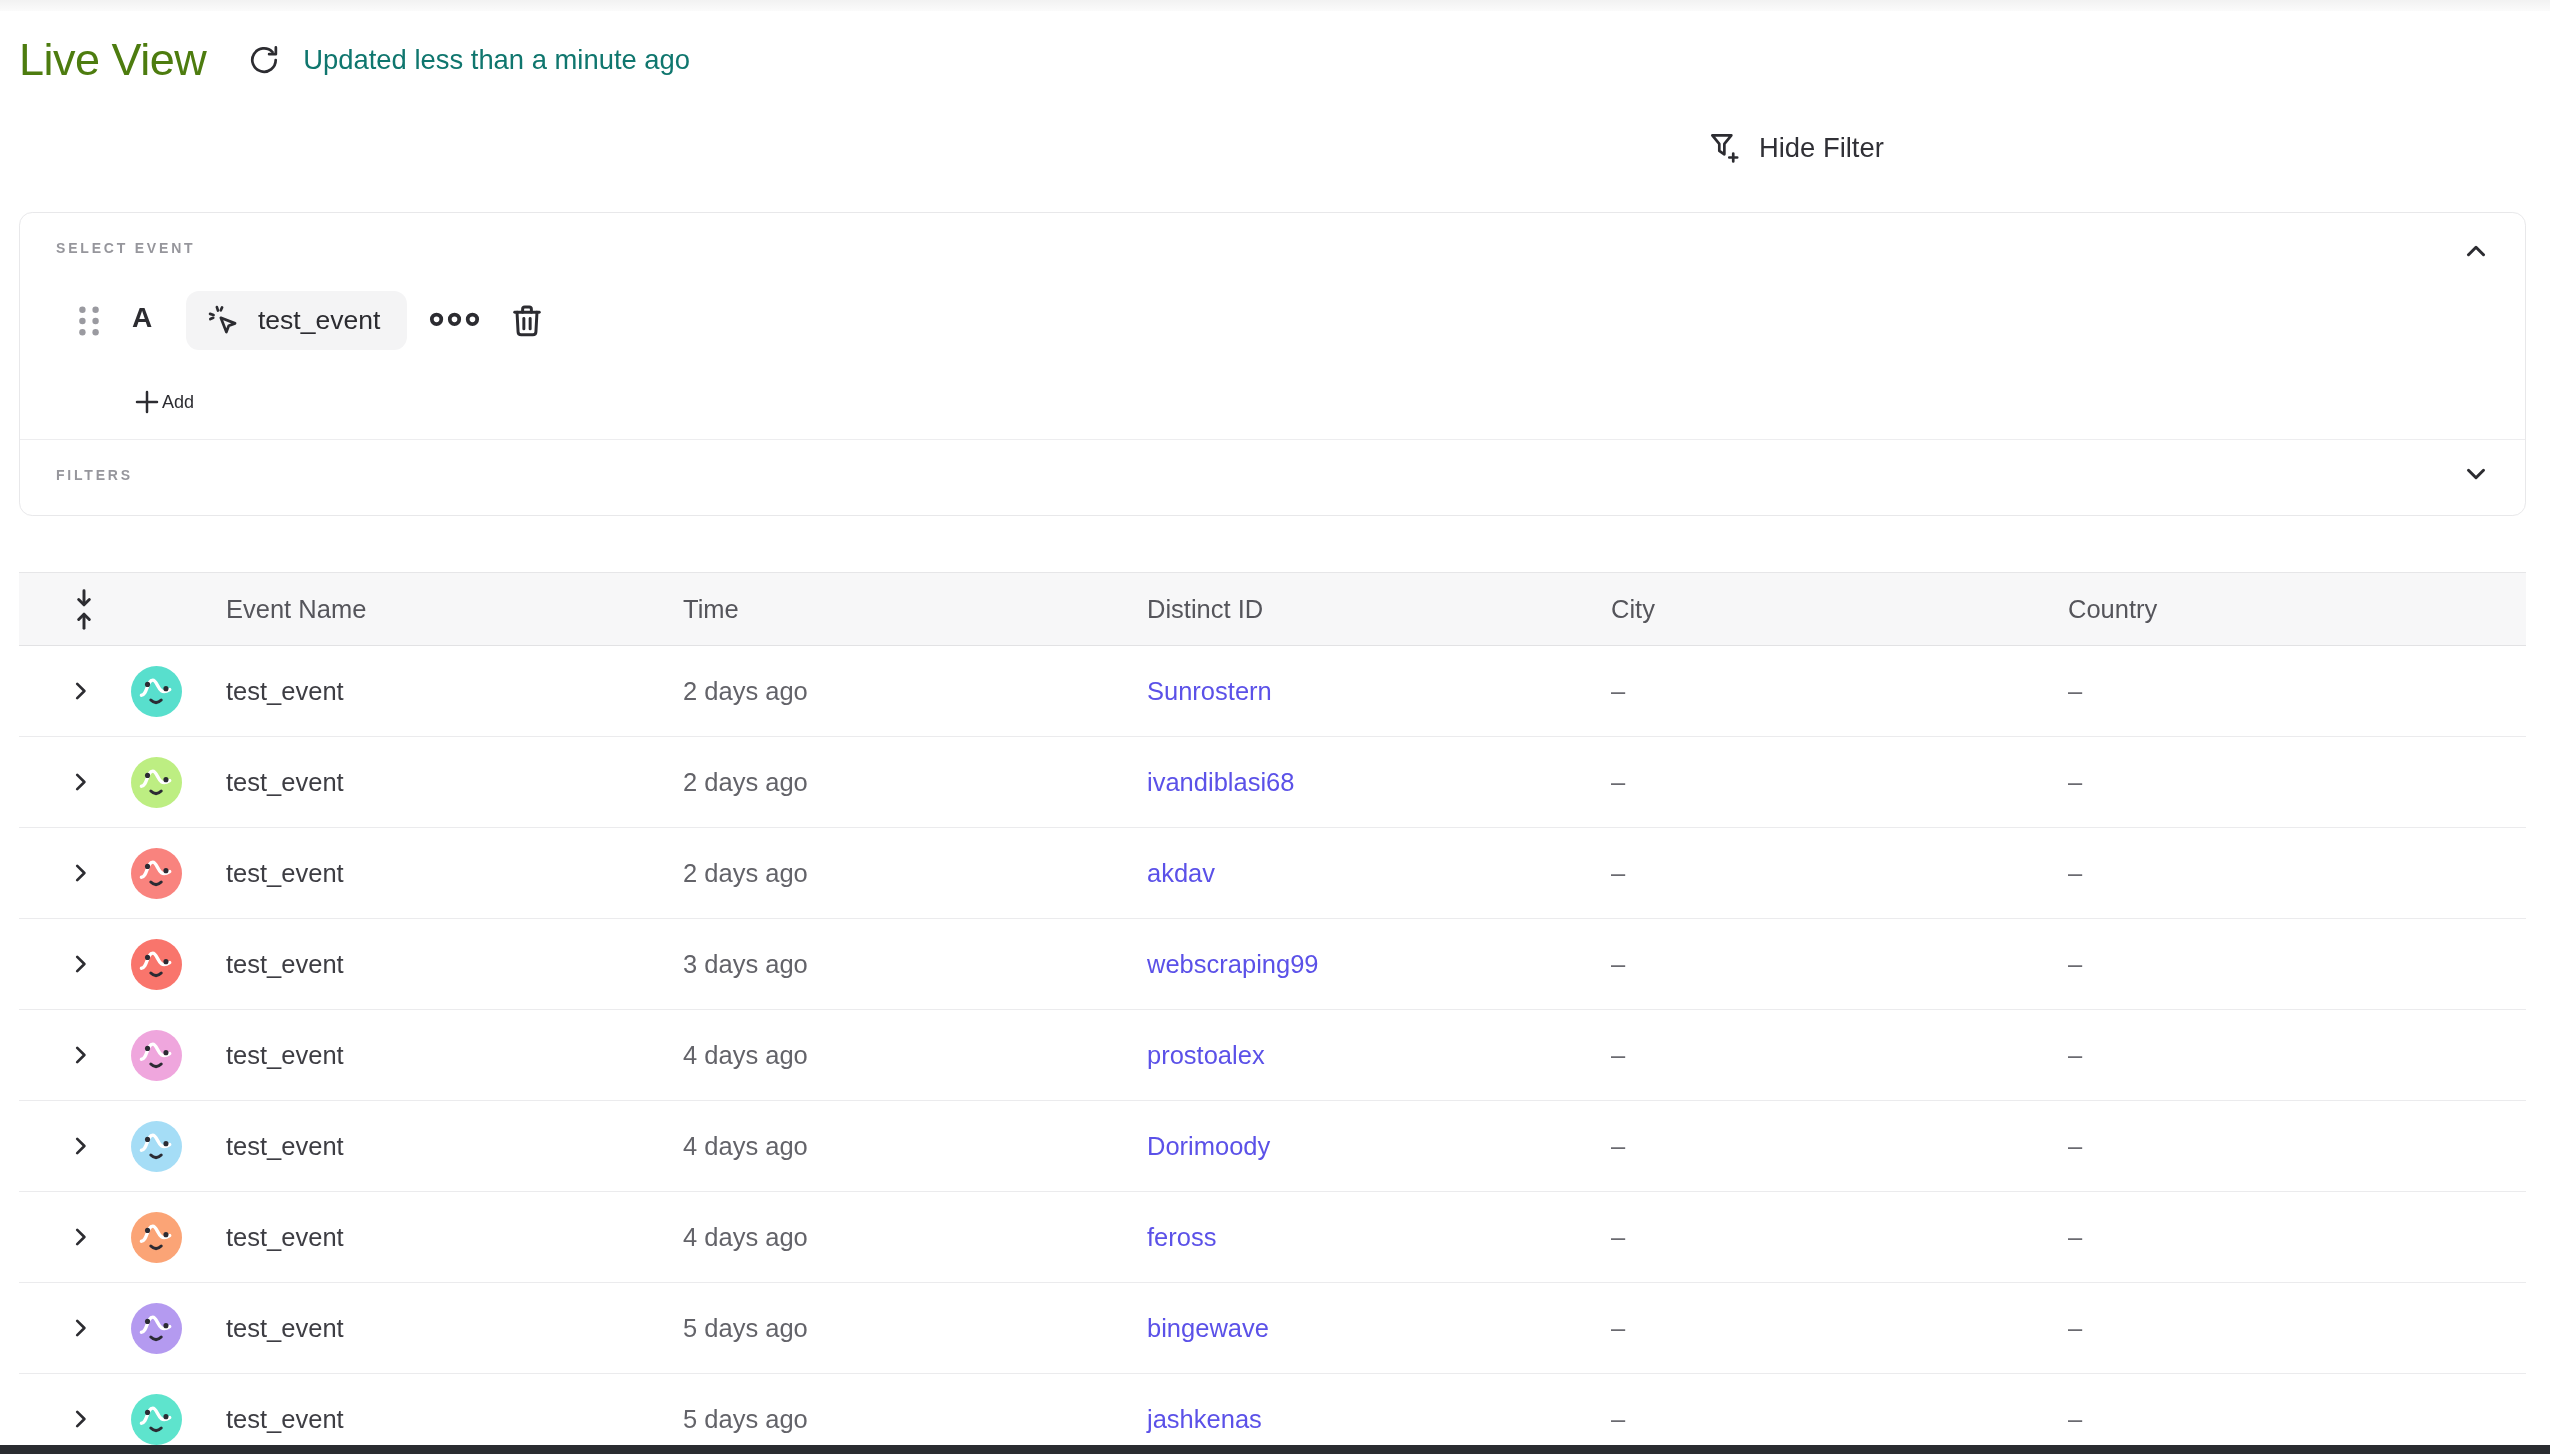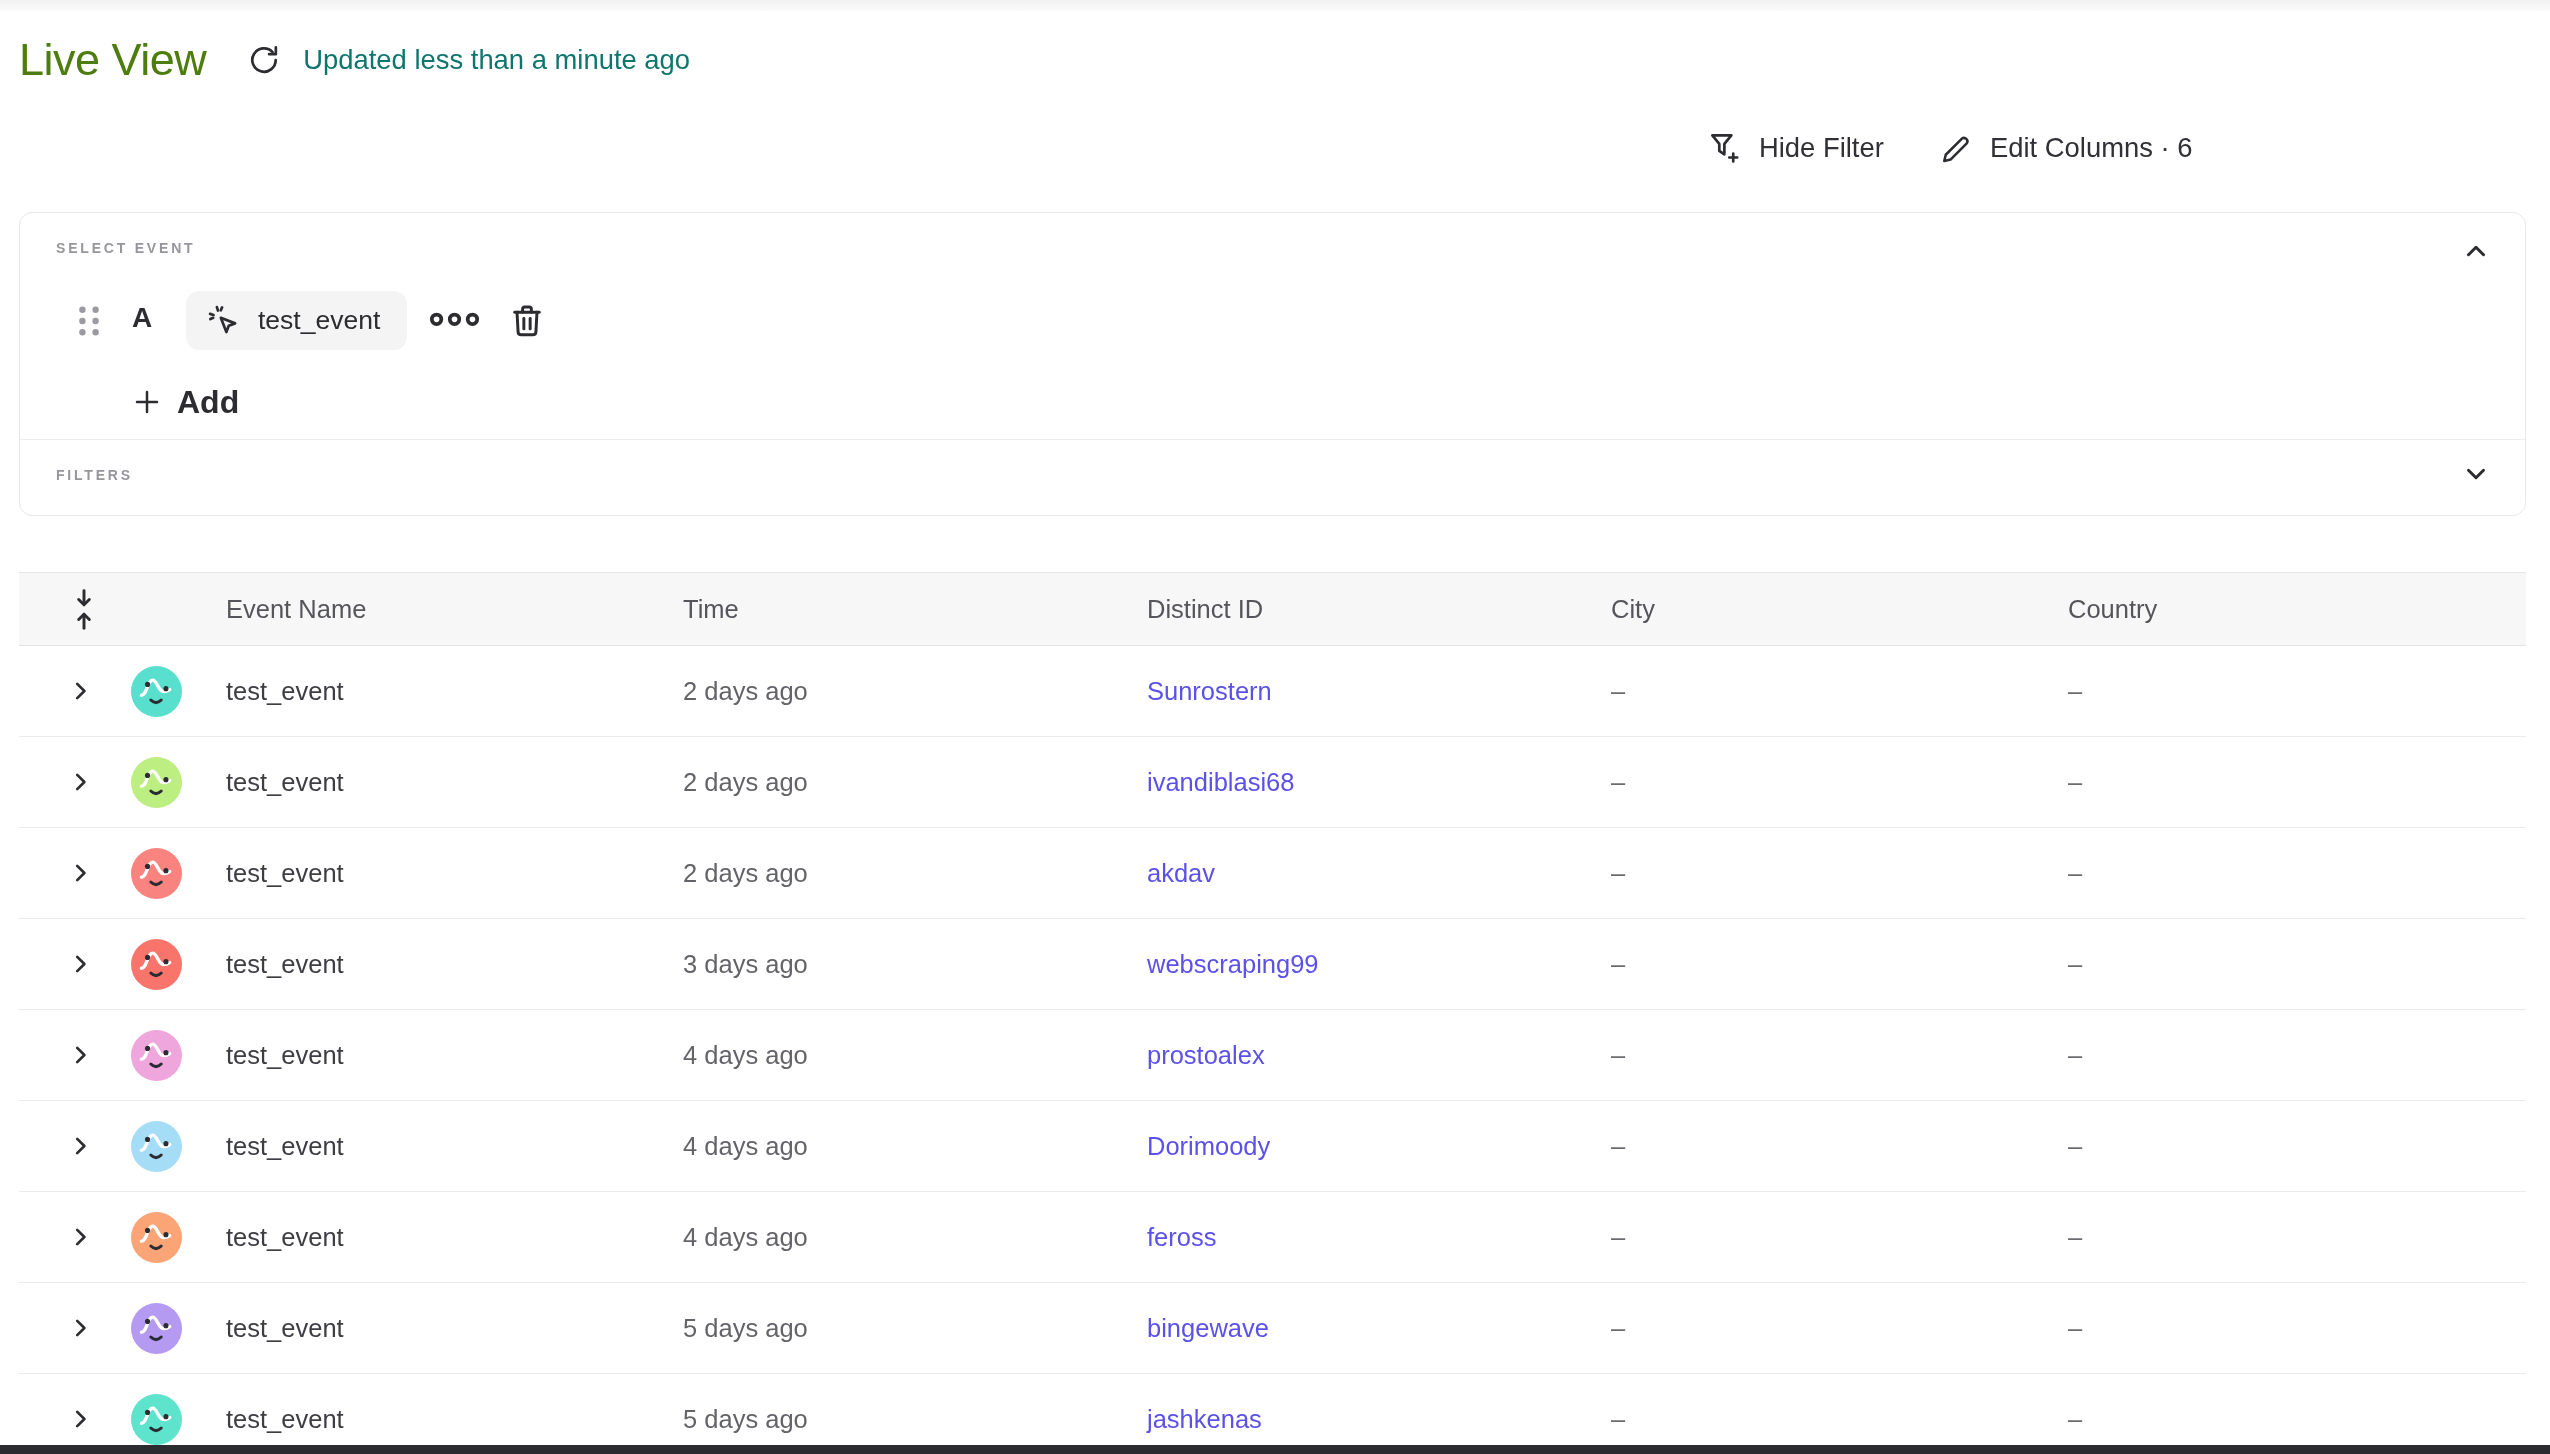--- a/index.html
+++ b/index.html
@@ -56,22 +56,22 @@
   .series-letter { position: absolute; left: 112px; top: 11.4px; font-size: 28px; font-weight: 600; color: #2c2c31; }
   .event-pill {
     position: absolute; left: 166px; top: 0; height: 59px; padding: 0 26.5px 0 19px;
     background: #f4f4f5; border-radius: 13.2px; display: flex; align-items: center; gap: 15px;
     cursor: pointer;
   }
   .event-pill .event-name { font-size: 26.5px; font-weight: 500; color: #2c2c31; }
   .ellipsis-btn { position: absolute; left: 409px; top: 16px; cursor: pointer; }
   .trash-btn { position: absolute; left: 486px; top: 7.6px; cursor: pointer; }
   .add-btn {
-    position: absolute; left: 112px; top: 168px; display: flex; align-items: center; gap: 15px;
-    font-size: 32px; font-weight: 700; color: #2c2c31; cursor: pointer; height: 42px;
+    position: absolute; left: 112px; top: 168px; display: flex; align-items: center; 
+    font-size: 18px; font-weight: 400; color: #2c2c31; cursor: pointer; height: 42px;
   }
   .card-divider { position: absolute; left: 0; top: 226px; width: 100%; height: 0; border-top: 1.9px solid #ededef; }
   .filters-label { position: absolute; left: 36px; top: 254px; }
   .card-chevron-down { position: absolute; right: 34px; top: 246px; cursor: pointer; }
 
   
   .table { position: absolute; left: 19px; top: 572px; width: 2507px; }
   .thead {
     height: 74px; background: #f7f7f8;
     border-top: 0.9px solid #e6e6e8; border-bottom: 0.9px solid #e2e2e4;
@@ -113,26 +113,20 @@
   <div class="updated-text">Updated less than a minute ago</div>
 </div>
 
 <div class="toolbar">
   <div class="tb-btn tb-hide-filter">
     <svg class="icon" width="38" height="38" viewBox="0 0 24 24" fill="none" stroke="#2c2c31" stroke-width="1.7" stroke-linecap="round" stroke-linejoin="round">
       <path d="M4 4h12l-4.4 5.4V16l-3.2-2.2V9.4L4 4z"></path>
       <path d="M17.2 15.5v5 M14.7 18h5"></path>
     </svg>
     <span>Hide Filter</span>
-  </div>
-  <div class="tb-btn tb-edit-columns">
-    <svg class="icon" width="36" height="36" viewBox="0 0 24 24" fill="none" stroke="#2c2c31" stroke-width="1.7" stroke-linecap="round" stroke-linejoin="round">
-      <path d="M4.5 16.5 15.3 5.7a2.3 2.3 0 0 1 3.2 3.2L7.7 19.7 3.5 20.7l1-4.2z"></path>
-    </svg>
-    <span>Edit Columns · 6</span>
   </div>
 </div>
 
 <div class="card">
   <div class="section-label select-event-label">SELECT EVENT</div>
   <div class="card-chevron-up">
     <svg class="icon" width="30" height="30" viewBox="0 0 24 24" fill="none" stroke="#2c2c31" stroke-width="2.4" stroke-linecap="round" stroke-linejoin="round">
       <polyline points="6,15 12,9 18,15"></polyline>
     </svg>
   </div>

